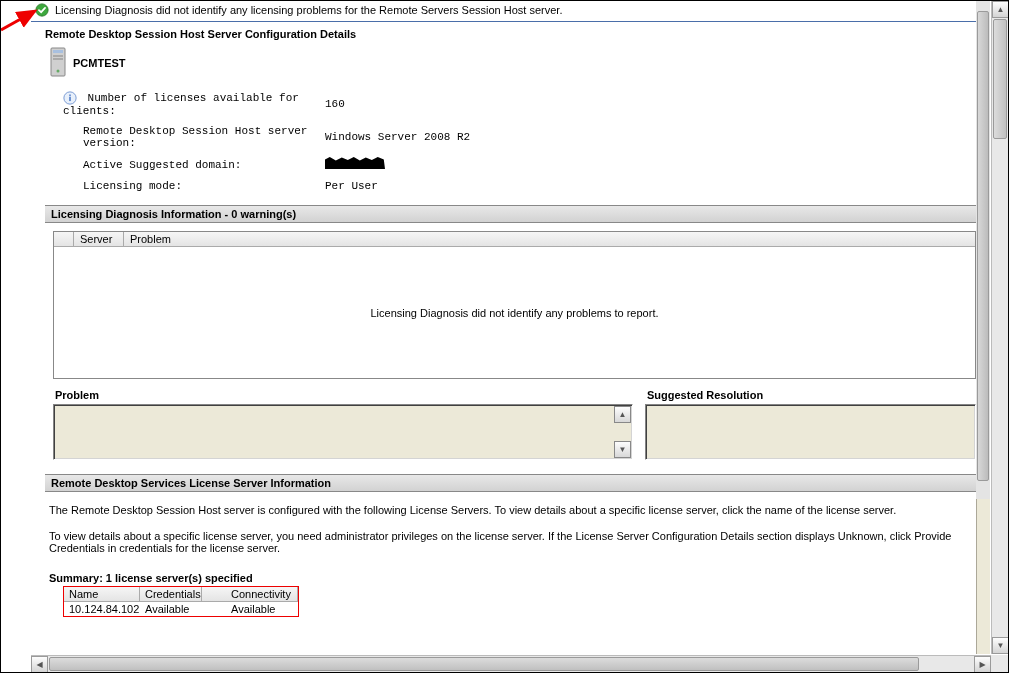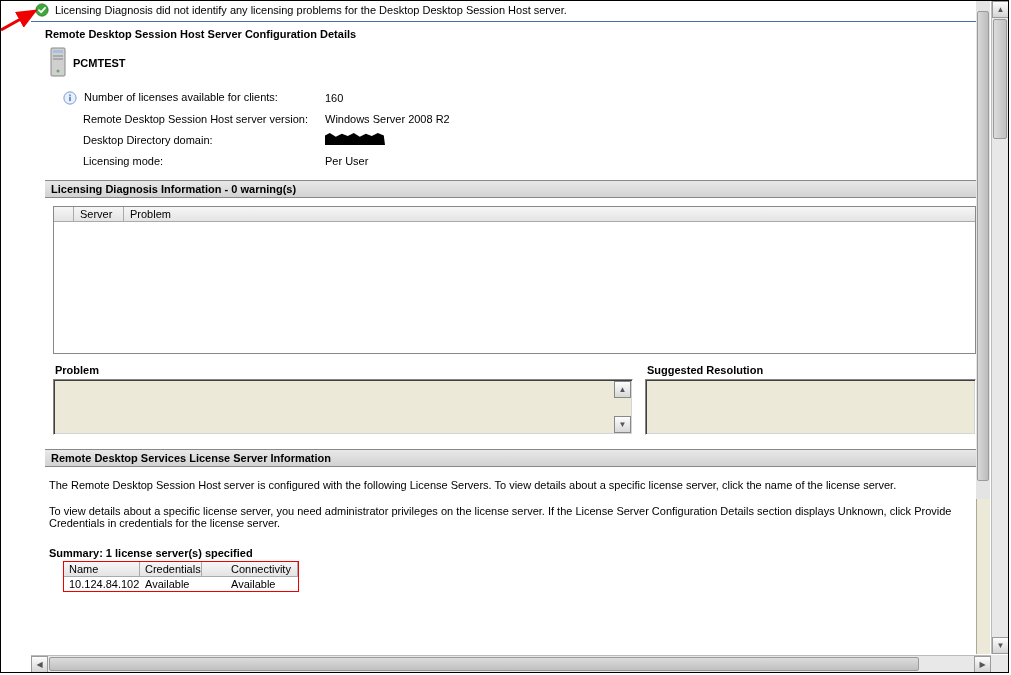--- a/index.html
+++ b/index.html
@@ -57,20 +57,21 @@
     align-items: center;
     gap: 2px;
     padding: 2px 16px 0 16px;
   }
   .server-icon {
     width: 24px; height: 34px;
   }
   .server-name { font-weight: bold; }
   .detail-table {
     margin: 6px 0 8px 30px;
+    font-family: Liberation Mono, monospace;
   }
   .detail-table td {
     padding: 3px 6px 3px 0;
     vertical-align: middle;
     font-size: 11px;
   }
   .detail-table td:first-child { width: 260px; }
   .info-icon {
     width: 14px; height:14px; display:inline-block; vertical-align:middle; margin-right:4px;
   }
@@ -242,21 +243,21 @@
       <div class="mini-scroll">
         <div class="mini-thumb"></div>
       </div>
     </div>
 
     <div class="status-bar">
       <svg class="check-icon" viewBox="0 0 16 16">
         <circle cx="8" cy="8" r="7" fill="#3da83d" stroke="#2a7a2a"></circle>
         <path d="M4.5 8.2 L7 10.5 L11.5 5.5" stroke="#fff" stroke-width="2" fill="none" stroke-linecap="round"></path>
       </svg>
-      <span>Licensing Diagnosis did not identify any licensing problems for the Desktop Desktop Session Host server.</span>
+      <span>Licensing Diagnosis did not identify any licensing problems for the Remote Servers Session Host server.</span>
     </div>
 
     <div class="section-title">Remote Desktop Session Host Server Configuration Details</div>
 
     <div class="server-row">
       <svg class="server-icon" viewBox="0 0 24 34">
         <rect x="4" y="2" width="14" height="28" rx="1" fill="#d0d0d0" stroke="#888"></rect>
         <rect x="6" y="4" width="10" height="3" fill="#a8c0e0"></rect>
         <rect x="6" y="9" width="10" height="2" fill="#aaa"></rect>
         <rect x="6" y="12" width="10" height="2" fill="#aaa"></rect>
@@ -276,38 +277,39 @@
           </svg>
           <span>Number of licenses available for clients:</span>
         </td>
         <td>160</td>
       </tr>
       <tr>
         <td style="padding-left:20px">Remote Desktop Session Host server version:</td>
         <td>Windows Server 2008 R2</td>
       </tr>
       <tr>
-        <td style="padding-left:20px">Desktop Directory domain:</td>
+        <td style="padding-left:20px">Active Suggested domain:</td>
         <td><span class="redacted"></span></td>
       </tr>
       <tr>
         <td style="padding-left:20px">Licensing mode:</td>
         <td>Per User</td>
       </tr>
     </tbody>
       </table>
 
     <div class="panel-header">Licensing Diagnosis Information - 0 warning(s)</div>
 
     <div class="diag-box">
       <div class="diag-header">
         <div class="col blank"></div>
         <div class="col server">Server</div>
         <div class="col problem">Problem</div>
       </div>
+      <div class="diag-body">Licensing Diagnosis did not identify any problems to report.</div>
     </div>
 
     <div class="two-col">
       <div class="field-box left">
         <div class="field-label">Problem</div>
         <div class="sunken">
           <div class="scroll-btns">
             <div class="sbtn">▲</div>
             <div class="sbtn">▼</div>
           </div>

